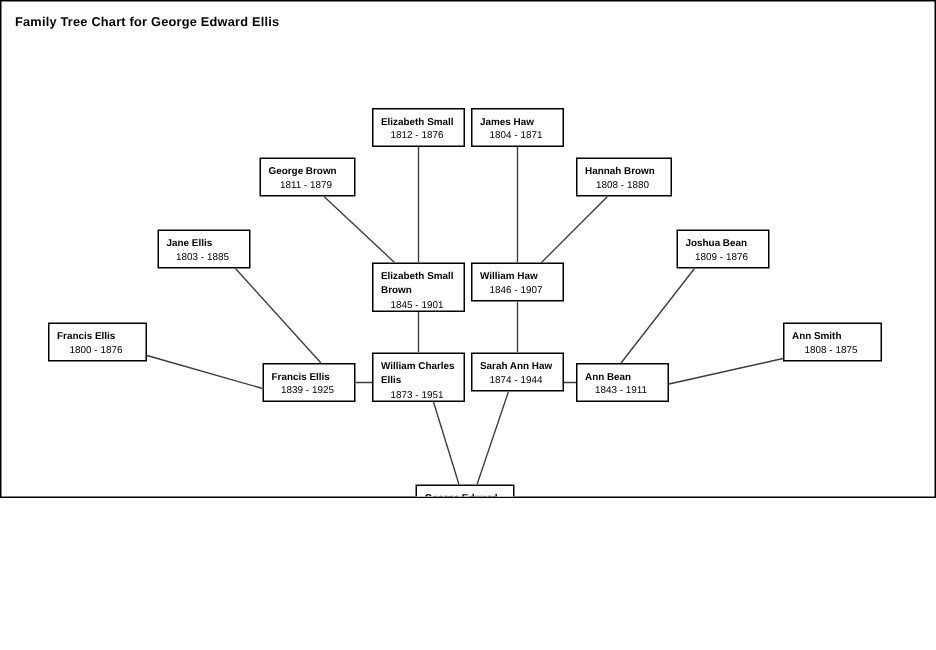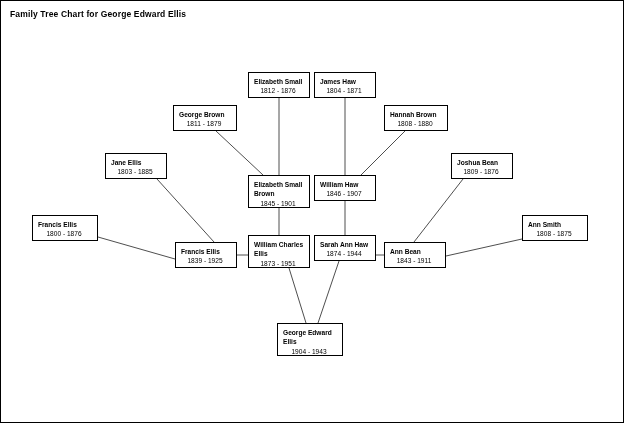--- a/index.html
+++ b/index.html
@@ -6,21 +6,21 @@
     margin: 0;
     padding: 0;
     background: #ffffff;
   }
   body {
     font-family: "Liberation Sans", sans-serif;
   }
   #chart-frame {
     position: relative;
     width: 624px;
-    height: 423px;
+    height: 332px;
     box-sizing: border-box;
     border: 1px solid #000000;
     background: #ffffff;
     overflow: hidden;
   }
   #chart-title {
     position: absolute;
     left: 9px;
     top: 8px;
     font-size: 8.5px;

